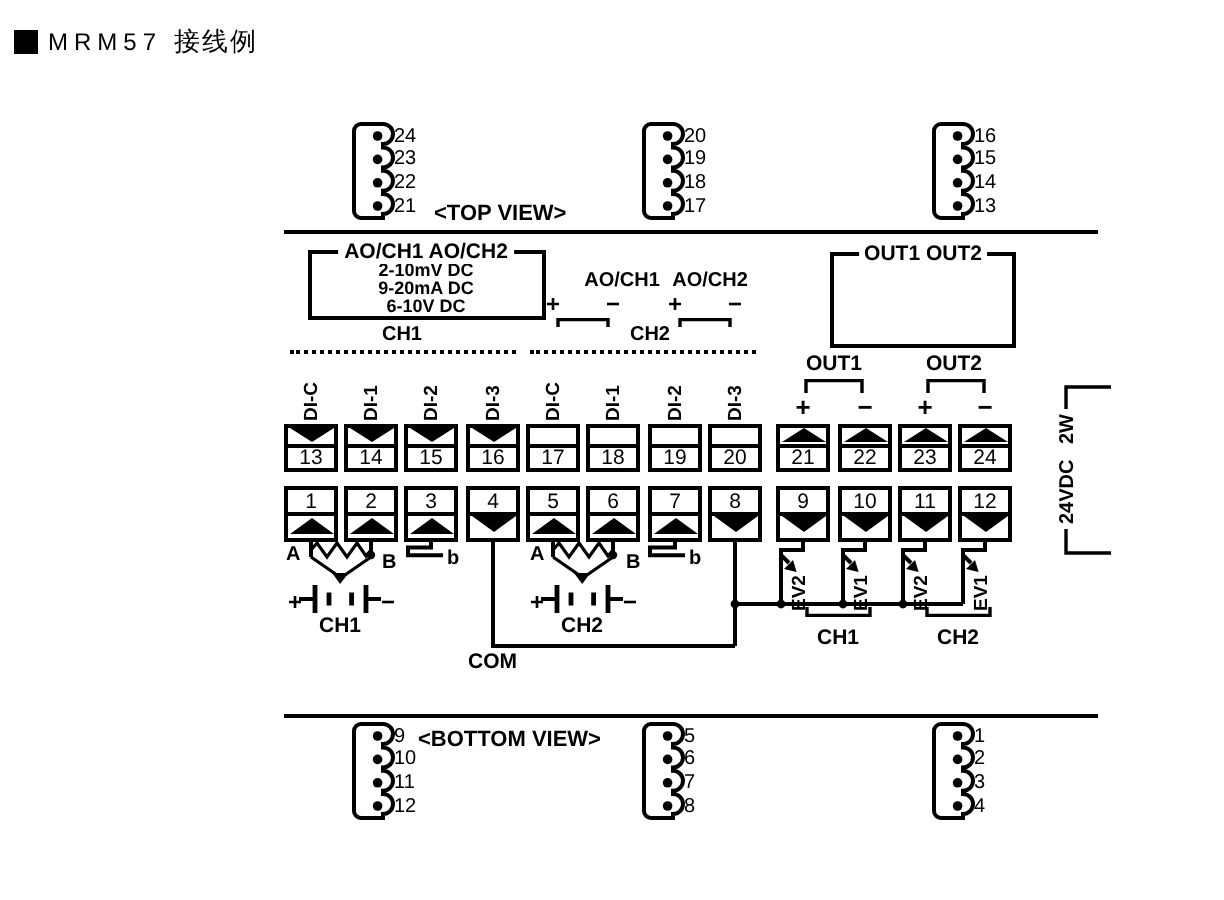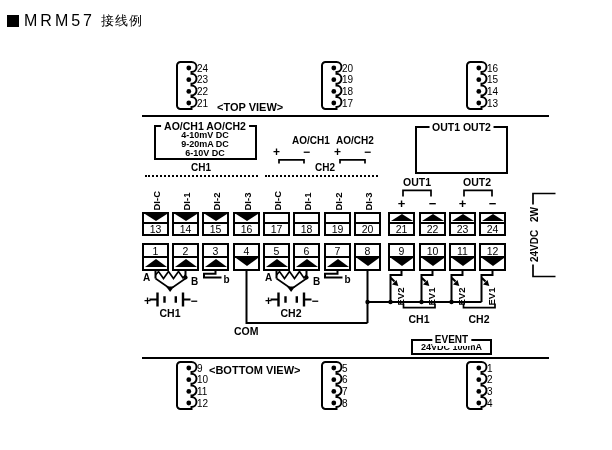--- a/index.html
+++ b/index.html
@@ -20,21 +20,21 @@
 .tri{width:0;height:0;margin:0 auto}
 .tri.down{border-left:11.1px solid transparent;border-right:11.1px solid transparent;border-top:7.2px solid #000}
 .tri.up{border-left:11.1px solid transparent;border-right:11.1px solid transparent;border-bottom:7.2px solid #000;margin-top:0.4px}
 .ibox{position:absolute;border:2px solid #000;background:#fff;box-sizing:border-box;z-index:3}
 .ibox .lg{position:absolute;top:-7px;left:50%;transform:translateX(-50%);background:#fff;
  padding:0 3px;font-weight:bold;font-size:10.5px;line-height:12px;white-space:nowrap}
 .ibox .ln{font-weight:bold;font-size:9px;line-height:9.2px;white-space:nowrap}
 .dot{border-top:2px dotted #000;position:absolute;height:0;z-index:1}
 #title{position:absolute;left:7px;top:12px;display:flex;align-items:center;z-index:3}
 #title .sq{width:12px;height:12px;background:#000;display:inline-block}
-#title .mod{font-size:16px;letter-spacing:3px;margin-left:5px}
+#title .mod{font-size:12px;letter-spacing:3px;margin-left:5px}
 #title .suf{font-size:13px;margin-left:6px;letter-spacing:1px}
 .pin{position:absolute;font-size:10px;line-height:11px;z-index:3;white-space:nowrap}
 .conn{position:absolute;z-index:2}
 </style>
 </head>
 <body>
 
 <div id="stage">
 
  <div id="title">
@@ -42,37 +42,33 @@
   <span class="mod">MRM57</span>
   <span class="suf">接线例</span>
  </div>
 
  <div class="hline" style="left:142px;top:114.5px;width:407px"></div>
  <div class="hline" style="left:142px;top:356.5px;width:407px"></div>
 
  <div class="lbl" style="left:217px;top:101.5px;font-size:11px">&lt;TOP VIEW&gt;</div>
  <div class="lbl" style="left:209px;top:365px;font-size:11px">&lt;BOTTOM VIEW&gt;</div>
 
- <div class="ibox" style="left:153.5px;top:124.5px;width:103px;height:35px">
+ <div class="ibox" style="left:153.5px;top:124.5px;width:119px;height:35px">
   <span class="lg">AO/CH1 AO/CH2</span>
   <div style="padding-top:4.5px">
-   <div class="ln ctr">4-10mV DC</div>
+   <div class="ln ctr">2-10mV DC</div>
    <div class="ln ctr">9-20mA DC</div>
    <div class="ln ctr">6-10V DC</div>
   </div>
  </div>
 
  <div class="ibox" style="left:415px;top:126px;width:93px;height:47.5px">
   <span class="lg">OUT1 OUT2</span>
  </div>
 
- <div class="ibox" style="left:411px;top:339px;width:81px;height:15.5px">
-  <span class="lg" style="font-size:10px">EVENT</span>
-  <div class="ln ctr" style="padding-top:2px">24VDC 100mA</div>
- </div>
 
  <div class="lbl ctr" style="left:286px;top:135.5px;width:50px">AO/CH1</div>
  <div class="lbl ctr" style="left:330px;top:135.5px;width:50px">AO/CH2</div>
 
  <div class="lbl ctr" style="left:181px;top:163px;width:40px">CH1</div>
  <div class="lbl ctr" style="left:305px;top:163px;width:40px">CH2</div>
  <div class="dot" style="left:145px;top:175px;width:113px"></div>
  <div class="dot" style="left:265px;top:175px;width:113px"></div>
 
  <div class="lbl ctr" style="left:392px;top:176.5px;width:50px;font-size:10.5px">OUT1</div>

